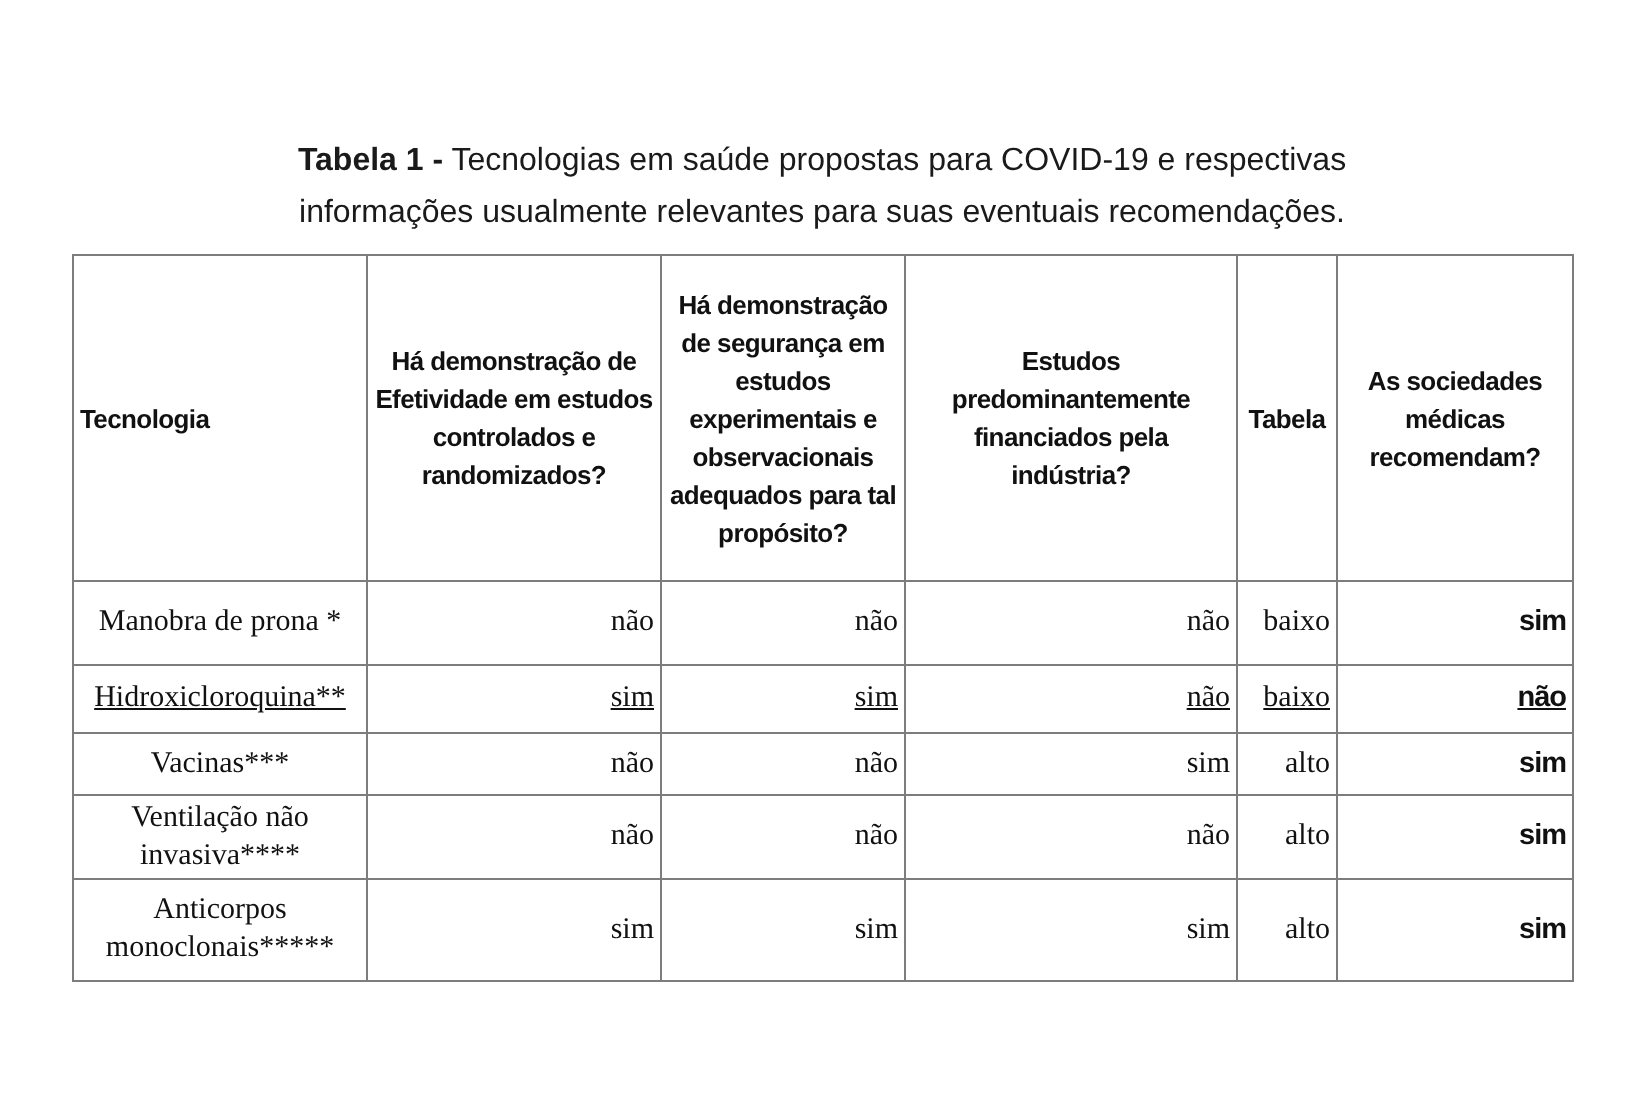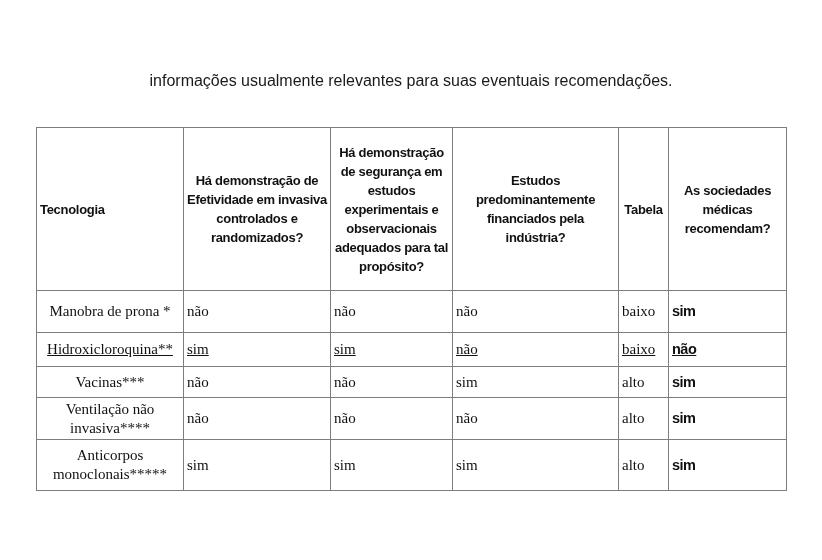--- a/index.html
+++ b/index.html
@@ -53,21 +53,21 @@
     color: #111111;
   }
   .tbl th.h-tec {
     text-align: left;
     padding-left: 3px;
   }
   .tbl td {
     font-family: "Liberation Serif", serif;
     font-size: 15px;
     line-height: 19px;
-    text-align: left;
+    text-align: right;
     vertical-align: middle;
     padding: 1px 3px;
     color: #111111;
   }
   .tbl td.c-tec {
     text-align: center;
     padding-left: 3px;
   }
   .tbl td.c-rec {
     font-family: "Liberation Sans", sans-serif;
@@ -81,36 +81,37 @@
   tr.r2  { height: 31px; }
   tr.r3  { height: 42px; }
   tr.r4  { height: 51px; }
 </style>
 </head>
 <body>
 
 <div class="page">
 
   <div class="caption">
+    <div class="cap-line"><span class="cap-bold">Tabela 1 -</span> <span>Tecnologias em saúde propostas para COVID-19 e respectivas</span></div>
     <div class="cap-line">informações usualmente relevantes para suas eventuais recomendações.</div>
   </div>
 
   <table class="tbl">
     <colgroup>
       <col style="width:147px">
       <col style="width:147px">
       <col style="width:122px">
       <col style="width:166px">
       <col style="width:50px">
       <col style="width:118px">
     </colgroup>
     <thead>
       <tr class="hdr">
         <th class="h-tec">Tecnologia</th>
-        <th>Há demonstração de Efetividade em invasiva controlados e randomizados?</th>
+        <th>Há demonstração de Efetividade em estudos controlados e randomizados?</th>
         <th>Há demonstração de segurança em estudos experimentais e observacionais adequados para tal propósito?</th>
         <th>Estudos predominantemente financiados pela indústria?</th>
         <th>Tabela</th>
         <th>As sociedades médicas recomendam?</th>
       </tr>
     </thead>
     <tbody>
       <tr class="r0">
         <td class="c-tec">Manobra de prona *</td>
         <td>não</td>

